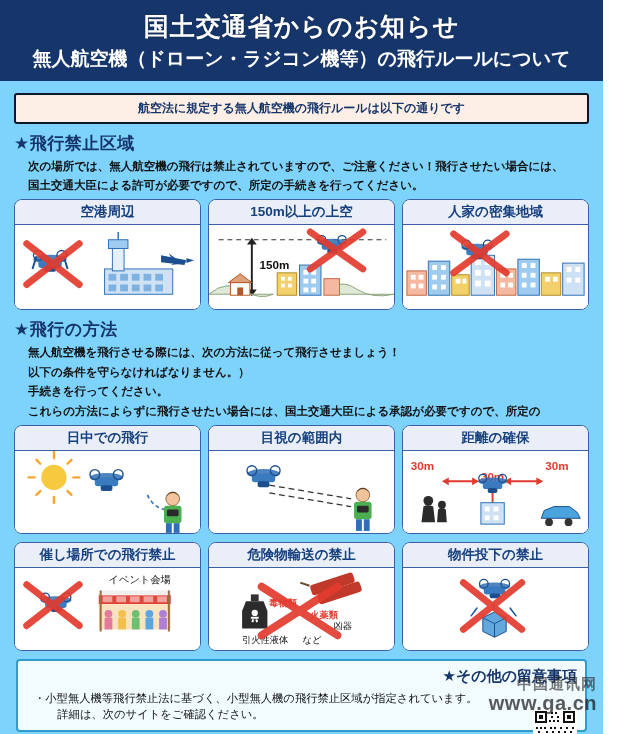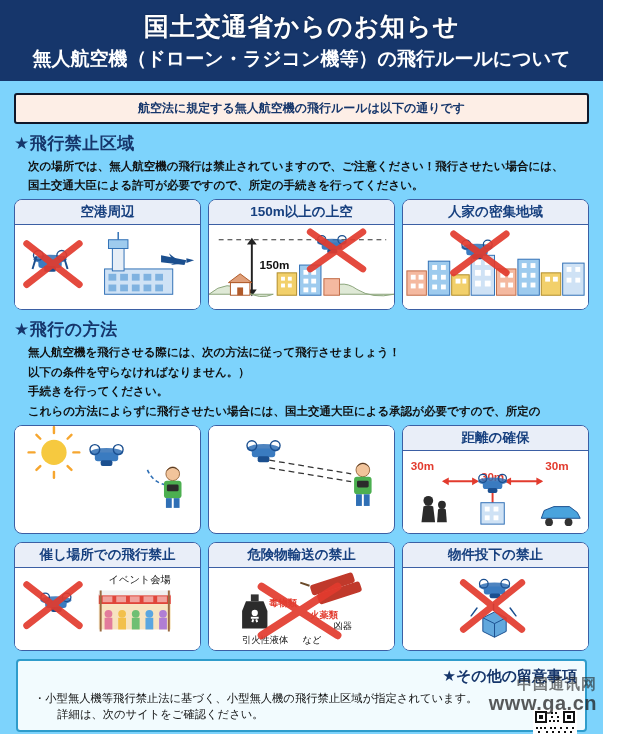--- a/index.html
+++ b/index.html
@@ -347,20 +347,21 @@
 
     <div class="sec-title">★飛行の方法</div>
     <div class="para">無人航空機を飛行させる際には、次の方法に従って飛行させましょう！</div>
     <div class="para">以下の条件を守らなければなりません。）</div>
     <div class="para">手続きを行ってください。</div>
     <div class="para">これらの方法によらずに飛行させたい場合には、国土交通大臣による承認が必要ですので、所定の</div>
 
     <div class="cards">
 
       <div class="card">
+        <div class="card-head">日中での飛行</div>
         <div class="card-body tall">
           <svg class="card-svg" viewBox="0 0 190 82">
             <rect x="0" y="0" width="190" height="82" fill="#fff"></rect>
 
             <g>
               <circle cx="40" cy="26" r="13" fill="#f6c93f"></circle>
               <g stroke="#f6a62f" stroke-width="2.5" stroke-linecap="round">
                 <line x1="40" y1="6" x2="40" y2="0"></line>
                 <line x1="40" y1="46" x2="40" y2="52"></line>
                 <line x1="20" y1="26" x2="14" y2="26"></line>
@@ -388,20 +389,21 @@
               <rect x="3" y="13" width="18" height="18" rx="3" fill="#4caf50"></rect>
               <rect x="5" y="31" width="6" height="10" fill="#2f6fb5"></rect>
               <rect x="13" y="31" width="6" height="10" fill="#2f6fb5"></rect>
               <rect x="6" y="17" width="12" height="7" rx="1.5" fill="#2b2b2b"></rect>
             </g>
           </svg>
         </div>
       </div>
 
       <div class="card">
+        <div class="card-head">目視の範囲内</div>
         <div class="card-body tall">
           <svg class="card-svg" viewBox="0 0 190 82">
             <rect x="0" y="0" width="190" height="82" fill="#fff"></rect>
 
             <g transform="translate(20,0)">
               <ellipse cx="36" cy="22" rx="17" ry="4.5" fill="#2f6fb5" opacity=".85"></ellipse>
               <rect x="24" y="22" width="24" height="9" rx="3" fill="#3a7bc0"></rect>
               <rect x="30" y="30" width="12" height="6" rx="2" fill="#1b4f8f"></rect>
               <circle cx="24" cy="19" r="5" fill="none" stroke="#1b4f8f" stroke-width="1.4"></circle>
               <circle cx="48" cy="19" r="5" fill="none" stroke="#1b4f8f" stroke-width="1.4"></circle>

